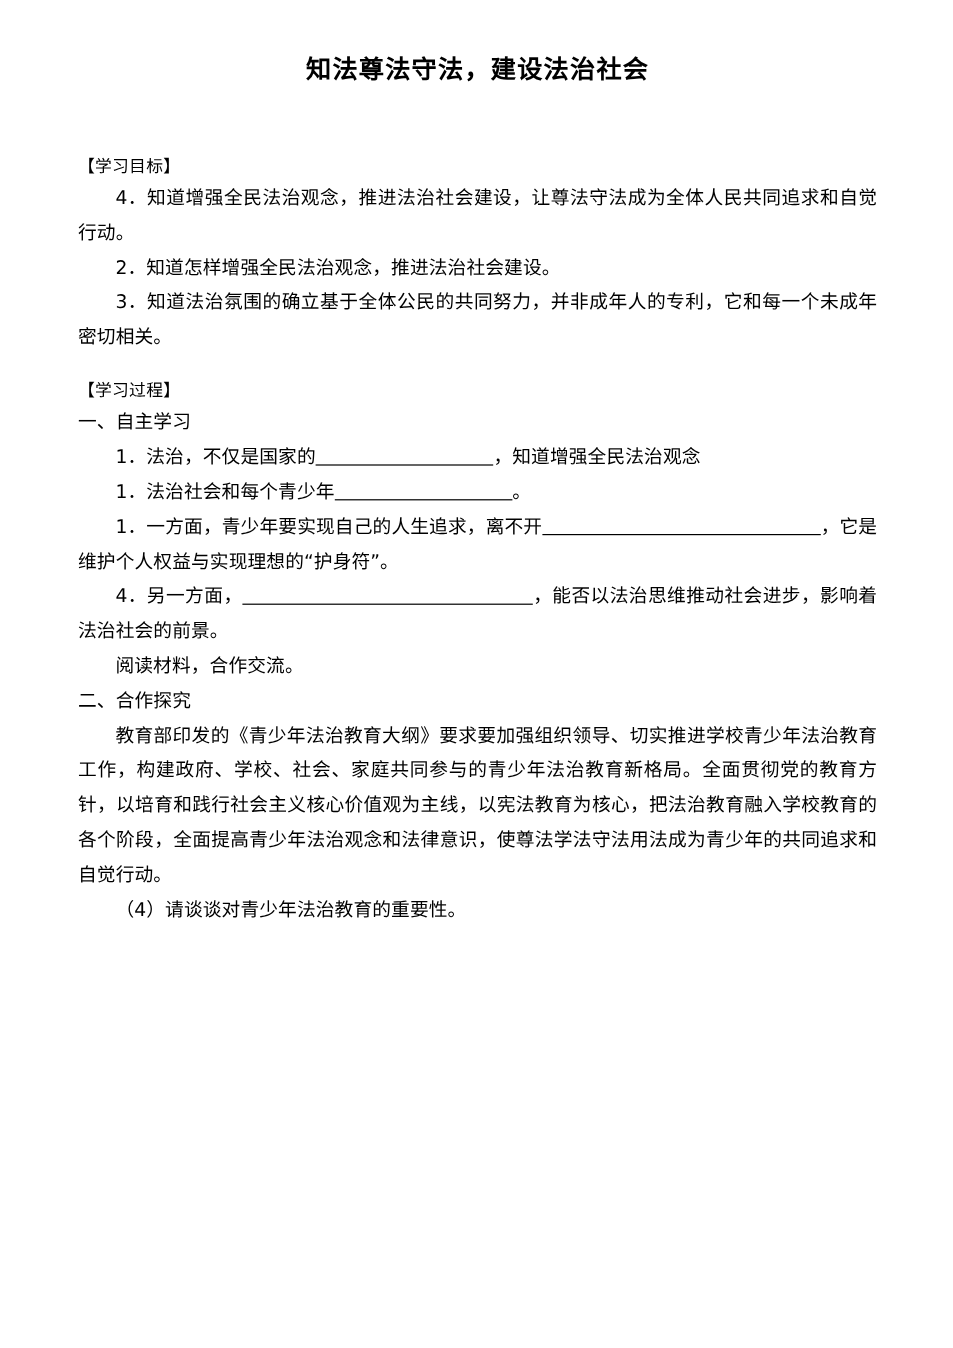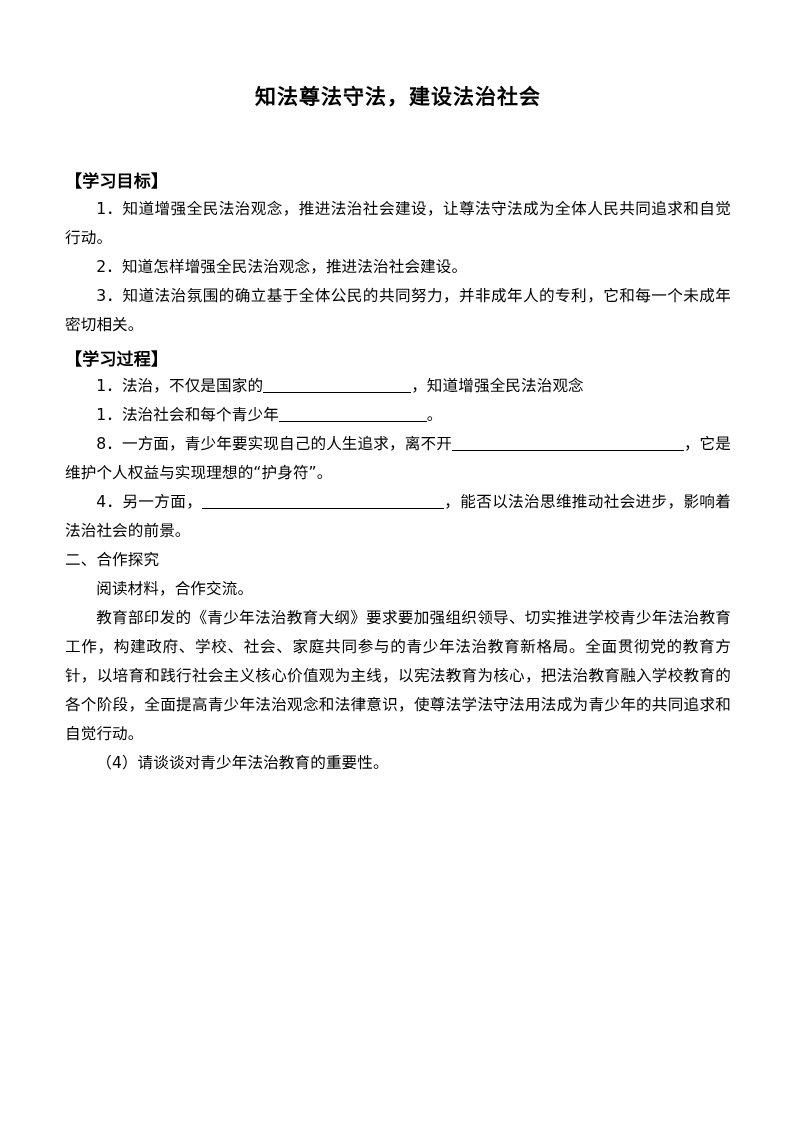--- a/index.html
+++ b/index.html
@@ -31,38 +31,38 @@
     left: 65px;
     top: 0;
     width: 666px;
   }
 
   .doc-title {
     text-align: center;
     font-size: 21px;
     font-weight: bold;
     letter-spacing: 1px;
-    margin: 12px;
-    padding-top: 72px;
+    margin: 0;
+    padding-top: 45px;
     line-height: 1.25;
     font-family: "DejaVu Serif", "Liberation Serif", serif;
   }
 
   .section-heading {
-    font-size: 17px;
-    font-weight: bold;
+    font-size: 14px;
+    font-weight: normal;
     line-height: 1.55;
     margin: 0;
     padding: 0;
     letter-spacing: 0.2px;
   }
 
   .heading-goals   { margin-top: 58px; }
   .heading-key     { margin-top: 11px; }
-  .heading-process { margin-top: 6px; }
+  .heading-process { margin-top: 20px; }
 
   .para {
     font-size: 15.6px;
     line-height: 29px;
     margin: 0;
     padding: 0;
     text-align: justify;
     text-justify: inter-ideograph;
     letter-spacing: 0.1px;
   }
@@ -90,42 +90,43 @@
 </head>
 <body>
 
 <div class="page">
   <div class="content">
 
     <h1 class="doc-title">知法尊法守法，建设法治社会</h1>
 
     <div class="section-heading heading-goals">【学习目标】</div>
 
-    <p class="para indent2">1．知道增强全民法治观念，推进法治社会建设，让尊法守法成为全体人民共同追求和自觉行动。</p>
+    <p class="para indent2">4．知道增强全民法治观念，推进法治社会建设，让尊法守法成为全体人民共同追求和自觉行动。</p>
 
     <p class="para indent2">2．知道怎样增强全民法治观念，推进法治社会建设。</p>
 
     <p class="para indent2">3．知道法治氛围的确立基于全体公民的共同努力，并非成年人的专利，它和每一个未成年密切相关。</p>
 
 
 
     <div class="section-heading heading-process">【学习过程】</div>
 
+    <p class="para indent0">一、自主学习</p>
 
     <p class="para list-line"><span>1．法治，不仅是国家的</span><span class="blank b-md"></span><span>，知道增强全民法治观念</span></p>
 
 
     <p class="para list-line"><span>1．法治社会和每个青少年</span><span class="blank b-md"></span><span>。</span></p>
 
-    <p class="para list-line"><span>8．一方面，青少年要实现自己的人生追求，离不开</span><span class="blank b-xl"></span><span>，它是维护个人权益与实现理想的“护身符”。</span></p>
+    <p class="para list-line"><span>1．一方面，青少年要实现自己的人生追求，离不开</span><span class="blank b-xl"></span><span>，它是维护个人权益与实现理想的“护身符”。</span></p>
 
     <p class="para list-line"><span>4．另一方面，</span><span class="blank b-xxl"></span><span>，能否以法治思维推动社会进步，影响着法治社会的前景。</span></p>
 
+    <p class="para indent2">阅读材料，合作交流。</p>
+
     <p class="para indent0">二、合作探究</p>
-
-    <p class="para indent2">阅读材料，合作交流。</p>
 
     <p class="para indent2">教育部印发的《青少年法治教育大纲》要求要加强组织领导、切实推进学校青少年法治教育工作，构建政府、学校、社会、家庭共同参与的青少年法治教育新格局。全面贯彻党的教育方针，以培育和践行社会主义核心价值观为主线，以宪法教育为核心，把法治教育融入学校教育的各个阶段，全面提高青少年法治观念和法律意识，使尊法学法守法用法成为青少年的共同追求和自觉行动。</p>
 
     <p class="para indent2">（4）请谈谈对青少年法治教育的重要性。</p>
 
   </div>
 </div>
 
 </body></html>

